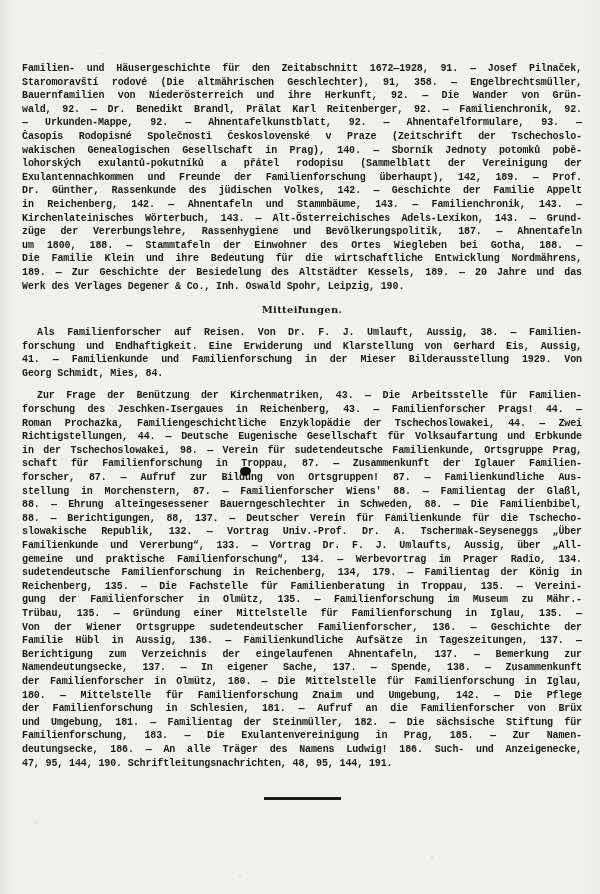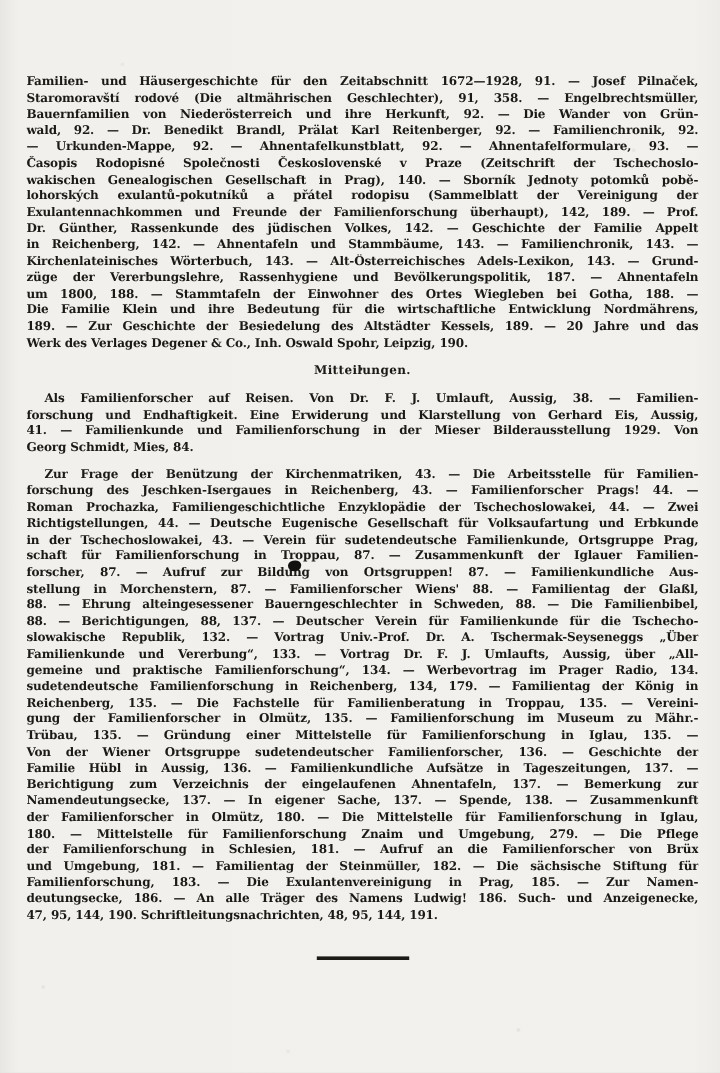--- a/index.html
+++ b/index.html
@@ -30,20 +30,21 @@
     position: absolute;
     top: 62px;
     left: 22px;
     width: 560px;
   }
   .para {
     font-size: 10px;
     font-weight: bold;
     line-height: 13.6px;
     letter-spacing: -0.12px;
+    font-family: Liberation Mono, monospace;
   }
   .line {
     height: 13.6px;
     overflow: hidden;
     text-align: justify;
     text-align-last: justify;
     -moz-text-align-last: justify;
     white-space: nowrap;
   }
   .line.end {
@@ -119,39 +120,39 @@
         <div class="line">forschung und Endhaftigkeit. Eine Erwiderung und Klarstellung von Gerhard Eis, Aussig,</div>
         <div class="line">41. — Familienkunde und Familienforschung in der Mieser Bilderausstellung 1929. Von</div>
         <div class="line end">Georg Schmidt, Mies, 84.</div>
       </div>
 
     <div class="para">
         <div class="line ind">Zur Frage der Benützung der Kirchenmatriken, 43. — Die Arbeitsstelle für Familien-</div>
         <div class="line">forschung des Jeschken-Isergaues in Reichenberg, 43. — Familienforscher Prags! 44. —</div>
         <div class="line">Roman Prochazka, Familiengeschichtliche Enzyklopädie der Tschechoslowakei, 44. — Zwei</div>
         <div class="line">Richtigstellungen, 44. — Deutsche Eugenische Gesellschaft für Volksaufartung und Erbkunde</div>
-        <div class="line">in der Tschechoslowakei, 43. — Verein für sudetendeutsche Familienkunde, Ortsgruppe Prag,</div>
+        <div class="line">in der Tschechoslowakei, 98. — Verein für sudetendeutsche Familienkunde, Ortsgruppe Prag,</div>
         <div class="line">schaft für Familienforschung in Troppau, 87. — Zusammenkunft der Iglauer Familien-</div>
         <div class="line">forscher, 87. — Aufruf zur Bildung von Ortsgruppen! 87. — Familienkundliche Aus-</div>
         <div class="line">stellung in Morchenstern, 87. — Familienforscher Wiens' 88. — Familientag der Glaßl,</div>
         <div class="line">88. — Ehrung alteingesessener Bauerngeschlechter in Schweden, 88. — Die Familienbibel,</div>
         <div class="line">88. — Berichtigungen, 88, 137. — Deutscher Verein für Familienkunde für die Tschecho-</div>
         <div class="line">slowakische Republik, 132. — Vortrag Univ.-Prof. Dr. A. Tschermak-Seyseneggs „Über</div>
         <div class="line">Familienkunde und Vererbung“, 133. — Vortrag Dr. F. J. Umlaufts, Aussig, über „All-</div>
         <div class="line">gemeine und praktische Familienforschung“, 134. — Werbevortrag im Prager Radio, 134.</div>
         <div class="line">sudetendeutsche Familienforschung in Reichenberg, 134, 179. — Familientag der König in</div>
         <div class="line">Reichenberg, 135. — Die Fachstelle für Familienberatung in Troppau, 135. — Vereini-</div>
         <div class="line">gung der Familienforscher in Olmütz, 135. — Familienforschung im Museum zu Mähr.-</div>
         <div class="line">Trübau, 135. — Gründung einer Mittelstelle für Familienforschung in Iglau, 135. —</div>
         <div class="line">Von der Wiener Ortsgruppe sudetendeutscher Familienforscher, 136. — Geschichte der</div>
         <div class="line">Familie Hübl in Aussig, 136. — Familienkundliche Aufsätze in Tageszeitungen, 137. —</div>
         <div class="line">Berichtigung zum Verzeichnis der eingelaufenen Ahnentafeln, 137. — Bemerkung zur</div>
         <div class="line">Namendeutungsecke, 137. — In eigener Sache, 137. — Spende, 138. — Zusammenkunft</div>
         <div class="line">der Familienforscher in Olmütz, 180. — Die Mittelstelle für Familienforschung in Iglau,</div>
-        <div class="line">180. — Mittelstelle für Familienforschung Znaim und Umgebung, 279. — Die Pflege</div>
+        <div class="line">180. — Mittelstelle für Familienforschung Znaim und Umgebung, 142. — Die Pflege</div>
         <div class="line">der Familienforschung in Schlesien, 181. — Aufruf an die Familienforscher von Brüx</div>
         <div class="line">und Umgebung, 181. — Familientag der Steinmüller, 182. — Die sächsische Stiftung für</div>
         <div class="line">Familienforschung, 183. — Die Exulantenvereinigung in Prag, 185. — Zur Namen-</div>
         <div class="line">deutungsecke, 186. — An alle Träger des Namens Ludwig! 186. Such- und Anzeigenecke,</div>
         <div class="line end">47, 95, 144, 190. Schriftleitungsnachrichten, 48, 95, 144, 191.</div>
       </div>
 
     <div class="rule"></div>
   </div>
 

